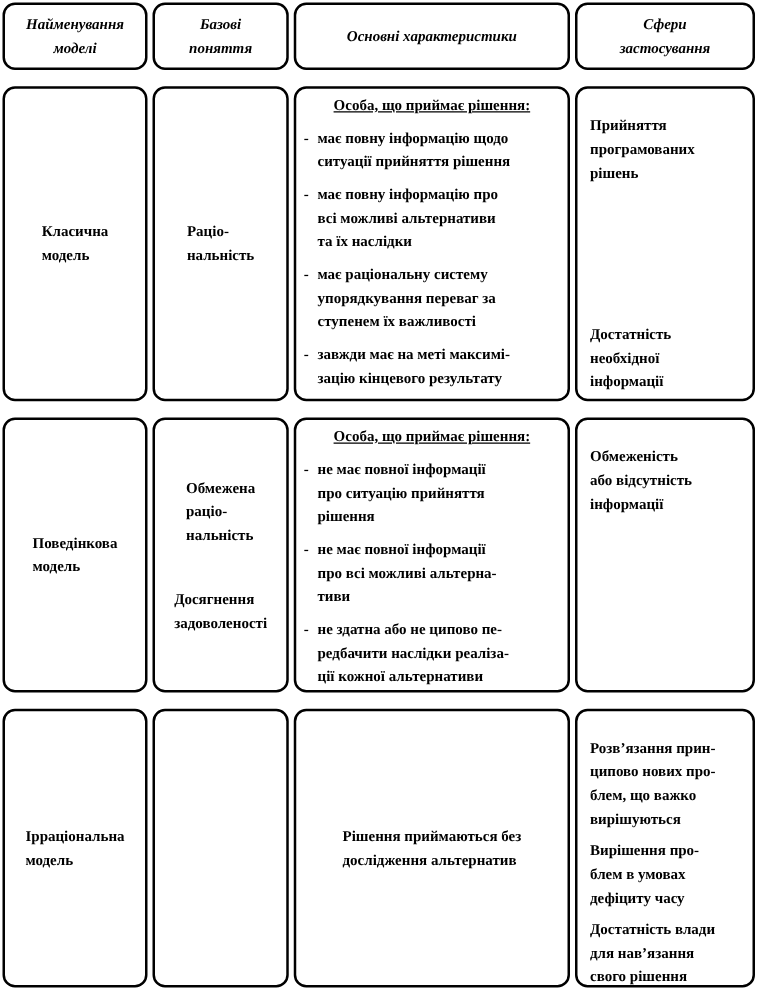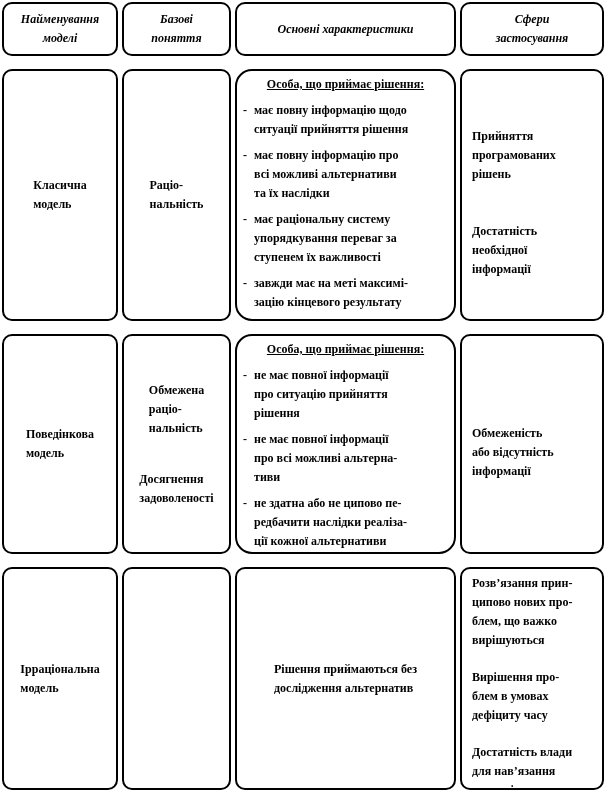--- a/index.html
+++ b/index.html
@@ -30,33 +30,33 @@
     text-align:center; font-style:italic;
   }
   
   .cbox {
     display:flex; flex-direction:column;
     align-items:center; justify-content:center;
     text-align:left;
   }
   .cbox .blockgap { margin-top:32px; }
   
-  .char-box { padding:4px 6px 2px 6px;border-radius:17px; }
+  .char-box { padding:4px 6px 2px 6px; }
   .char-head { text-align:center; }
   .char-head span { text-decoration:underline; }
   .bullet { display:flex; margin-top:7px; }
   .bullet .dash { flex:0 0 11px; }
   .bullet .btxt { flex:1; }
   
   .app-box {
-    display:flex; flex-direction:column; justify-content:center;
+    display:flex; flex-direction:column; justify-content:space-between;
     text-align:left; padding:20px 4px 4px 10px;
   }
   .gap-lg { row-gap:38px; }
-  .gap-sm { row-gap:18px;font-family:Liberation Serif, serif; }
+  .gap-sm { row-gap:6px;font-family:Liberation Serif, serif; }
 </style>
 </head>
 <body>
 
 <div class="grid">
 
   <div class="box hbox">
     <span class="pre">Найменування
 моделі</span>
   </div>

